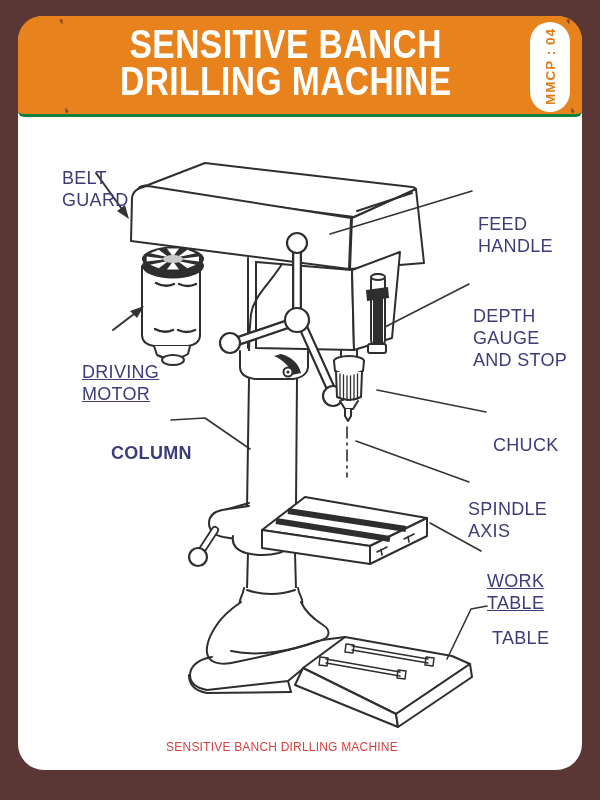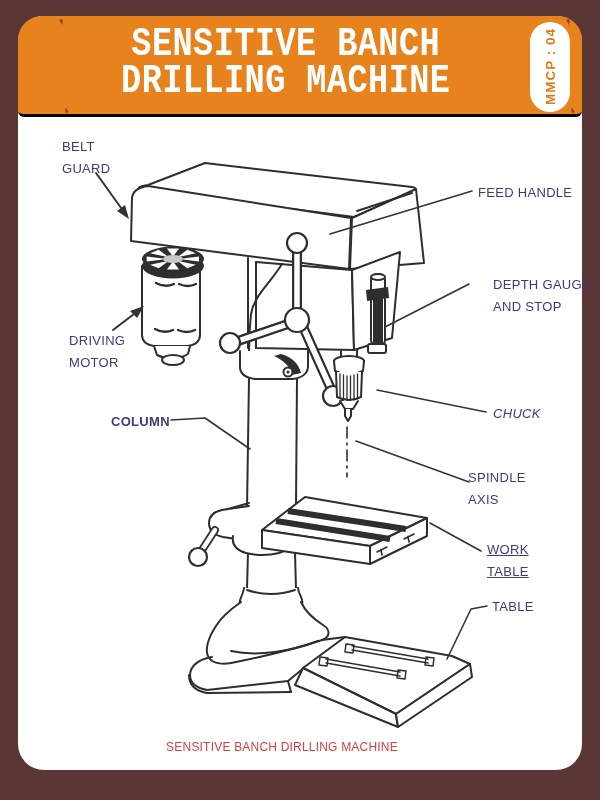--- a/index.html
+++ b/index.html
@@ -13,42 +13,41 @@
     font-family:"Liberation Sans",sans-serif;
   }
   .panel{
     position:absolute;left:18px;top:16px;width:564px;height:754px;
     background:var(--panel);border-radius:26px;
   }
   .banner{
     position:absolute;left:18px;top:16px;width:564px;height:101px;
     background:var(--banner);
     border-radius:24px 24px 6px 6px;
-    border-bottom:3px solid #000000;
+    border-bottom:3px solid #15803d;
     box-sizing:border-box;
-    font-family:Liberation Mono, monospace;
   }
   .title{
     position:absolute;left:0;top:10px;width:100%;padding-right:34px;box-sizing:border-box;
     text-align:center;color:#fff;font-weight:700;font-size:40px;line-height:37px;
     transform:scaleX(0.84);transform-origin:50% 0;
     white-space:pre-line;letter-spacing:0.5px;
   }
   .badge{
     position:absolute;left:530px;top:22px;width:40px;height:90px;
     background:#fff;border-radius:20px;display:flex;align-items:center;justify-content:center;
   }
   .badge span{
     writing-mode:vertical-rl;transform:rotate(180deg);
     color:var(--badge_text);font-weight:700;font-size:13.5px;letter-spacing:1px;white-space:nowrap;
   }
   .orn{position:absolute;color:#8a4526;font-size:15px;line-height:10px;}
   .part-label{
-    position:absolute;color:var(--label);font-size:13px;line-height:22px;
-    letter-spacing:0.3px;white-space:pre-line;
+    position:absolute;color:var(--label);font-size:18px;line-height:22px;
+    letter-spacing:0.3px;white-space:pre-line;margin-top:31px;
   }
   .caption{
     position:absolute;left:18px;top:740px;width:564px;
     text-align:center;padding-right:36px;box-sizing:border-box;
     color:var(--caption);font-size:12px;letter-spacing:0.2px;font-weight:400;
   }
   svg.drawing{position:absolute;left:0;top:0;width:600px;height:800px;}
 </style>
 </head>
 <body>
@@ -206,25 +205,25 @@
   <span>MMCP : 04</span>
 </div>
 <span class="orn" style="left:60px;top:20px;transform:rotate(-15deg);">❜</span>
 <span class="orn" style="left:63px;top:102px;transform:rotate(165deg);">❜</span>
 <span class="orn" style="left:567px;top:20px;transform:rotate(-15deg);">❜</span>
 <span class="orn" style="left:569px;top:102px;transform:rotate(165deg);">❜</span>
 
 <div class="part-label" style="left:62px;top:136px;">BELT
 GUARD</div>
 <div class="part-label" style="left:478px;top:182px;">FEED HANDLE</div>
-<div class="part-label" style="left:493px;top:274px;">DEPTH GAUGE
+<div class="part-label" style="left:473px;top:274px;">DEPTH GAUGE
 AND STOP</div>
-<div class="part-label" style="left:69px;top:330px;">DRIVING
+<div class="part-label" style="left:82px;top:330px;text-decoration:underline;">DRIVING
 MOTOR</div>
-<div class="part-label" style="left:493px;top:403px;font-style:italic;">CHUCK</div>
+<div class="part-label" style="left:493px;top:403px;">CHUCK</div>
 <div class="part-label" style="left:111px;top:411px;font-weight:bold;">COLUMN</div>
 <div class="part-label" style="left:468px;top:467px;width:74px;text-align:left;">SPINDLE
 AXIS</div>
 <div class="part-label" style="left:487px;top:539px;text-decoration:underline;">WORK
 TABLE</div>
 <div class="part-label" style="left:492px;top:596px;">TABLE</div>
 
 <div class="caption">SENSITIVE BANCH DIRLLING MACHINE</div>
 
 </body></html>

